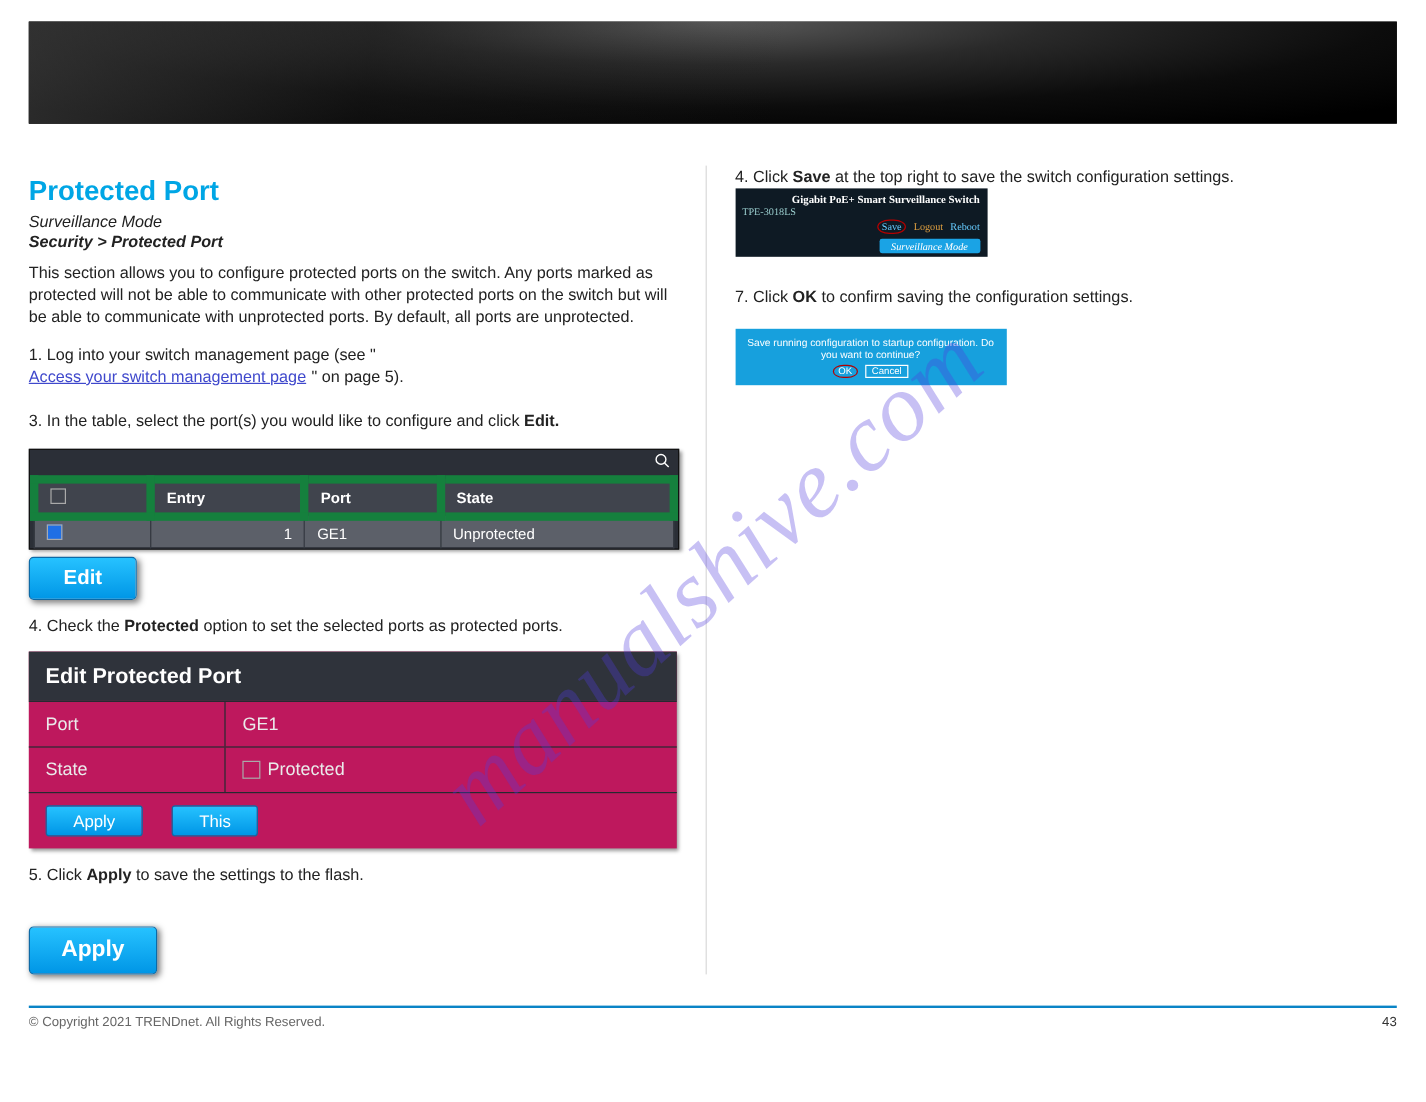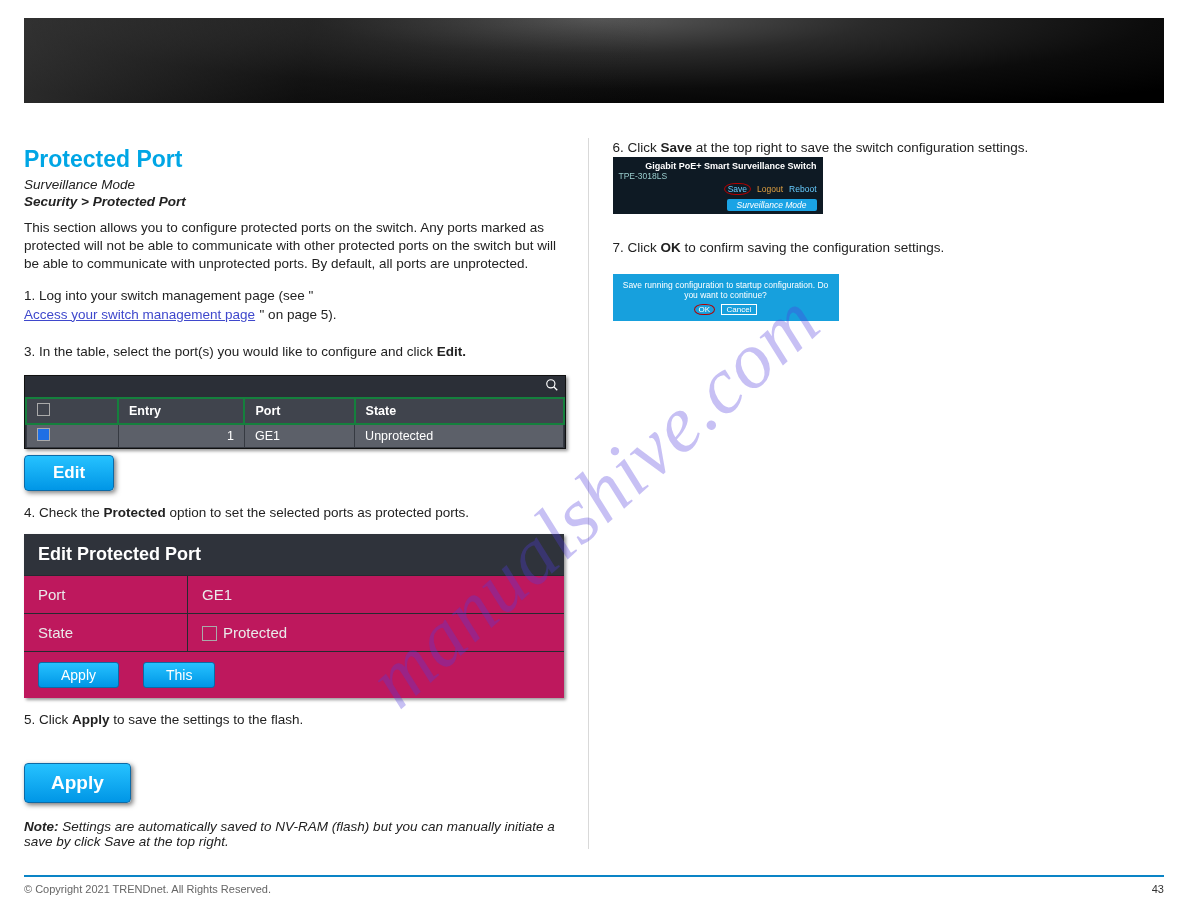--- a/index.html
+++ b/index.html
@@ -27,21 +27,21 @@
   .para { font-size: 13.5px; line-height: 1.35; margin: 10px 0; }
   .num-step { font-size: 13.5px; margin: 14px 0 2px 0; }
   .step-link { color: #3f48cc; text-decoration: underline; font-size: 13.5px; margin: 0 0 8px 0; display: inline-block; }
   .bold { font-weight: 600; }
   .note { font-size: 13.5px; font-style: italic; margin: 16px 0 0 0; }
 
   
   .tbl-wrap { margin-top: 16px; background: #2b2f37; width: 100%; border: 1px solid #111; box-shadow: 2px 2px 3px rgba(0,0,0,.4); }
   .tbl-search { text-align: right; color: #fff; font-size: 13px; padding: 2px 6px; }
   table.port-table { border-collapse: collapse; width: 100%; font-size: 12.5px; color: #fff; }
-  table.port-table th { background: #40444d; text-align: left; padding: 4px 10px; border: 2px solid #15803d; font-weight: 600; }
+  table.port-table th { background: #40444d; text-align: left; padding: 4px 10px; border: 7px solid #15803d; font-weight: 600; }
   table.port-table td { background: #5c6069; padding: 3px 10px; border: 1px solid #363a42; }
   table.port-table td.entry { text-align: right; padding-right: 10px; }
   table.port-table td.state { }
   .tbl-chk { display:inline-block; width:11px; height:11px; border:1px solid #aaa; }
   .tbl-chk.checked { background:#1f6fe5; position:relative; }
 
   .btn-edit {
     display: inline-block; margin-top: 6px; padding: 7px 28px;
     color: #fff; font-size: 17px; font-weight: 600;
     background: linear-gradient(#26c2ff, #0096e6);
@@ -64,21 +64,21 @@
 
   .btn-apply-big {
     display:inline-block; margin-top: 34px; padding: 8px 26px;
     color:#fff; font-size:19px; font-weight:600;
     background: linear-gradient(#26c2ff,#0096e6);
     border:1px solid #0d6aa6; border-radius:4px;
     box-shadow: 2px 2px 5px rgba(0,0,0,.55);
   }
 
   
-  .mini { width: 210px; margin-top: 0; }
+  .mini { width: 210px; margin-top: 0; font-family: Liberation Serif, serif; }
   .mini-top { background:#0e1a24; color:#fff; padding:4px 6px; font-size:9px; }
   .mini-top .t1 { text-align:right; font-weight:600; }
   .mini-top .t2 { text-align:left; color:#9cc; font-size:8.5px; }
   .mini-top .row-icons { text-align:right; padding:2px 0; font-size:8.5px; display:flex; gap:6px; justify-content:flex-end; align-items:center; }
   .mini-top .row-icons .tag { border:1.5px solid #b40000; border-radius:50%/60%; padding:0 3px; color:#6cf; }
   .mini-top .row-icons .logout { color:#e0a040; }
   .mini-top .row-icons .reboot { color:#6cf; }
   .mini-top .mode { margin-top:3px; display:block; text-align:right; }
   .mini-top .mode span { background:#1aa3e5; color:#fff; font-style:italic; font-size:8.5px; padding:1px 10px; border-radius:2px; }
 
@@ -174,28 +174,25 @@
           <div class="btn-small">This</div>
         </div>
       </div>
 
       <p class="num-step">
         <span>5. Click </span><span class="bold">Apply</span><span> to save the settings to the flash.</span>
       </p>
 
       <div class="btn-apply-big">Apply</div>
 
-      <p class="note">
-        <span class="bold" style="font-style:italic">Note: </span><span>Settings are automatically saved to NV-RAM (flash) but you can manually initiate a save by click Save at the top right.</span>
-      </p>
     </div>
 
     <div class="col">
       <p class="num-step" style="margin-top:2px">
-        <span>6. Click </span><span class="bold">Save</span><span> at the top right to save the switch configuration settings.</span>
+        <span>4. Click </span><span class="bold">Save</span><span> at the top right to save the switch configuration settings.</span>
       </p>
       <div class="mini">
         <div class="mini-top">
           <div class="t1">Gigabit PoE+ Smart Surveillance Switch</div>
           <div class="t2">TPE-3018LS</div>
           <div class="row-icons">
             <span class="tag">Save</span>
             <span class="logout">Logout</span>
             <span class="reboot">Reboot</span>
           </div>

